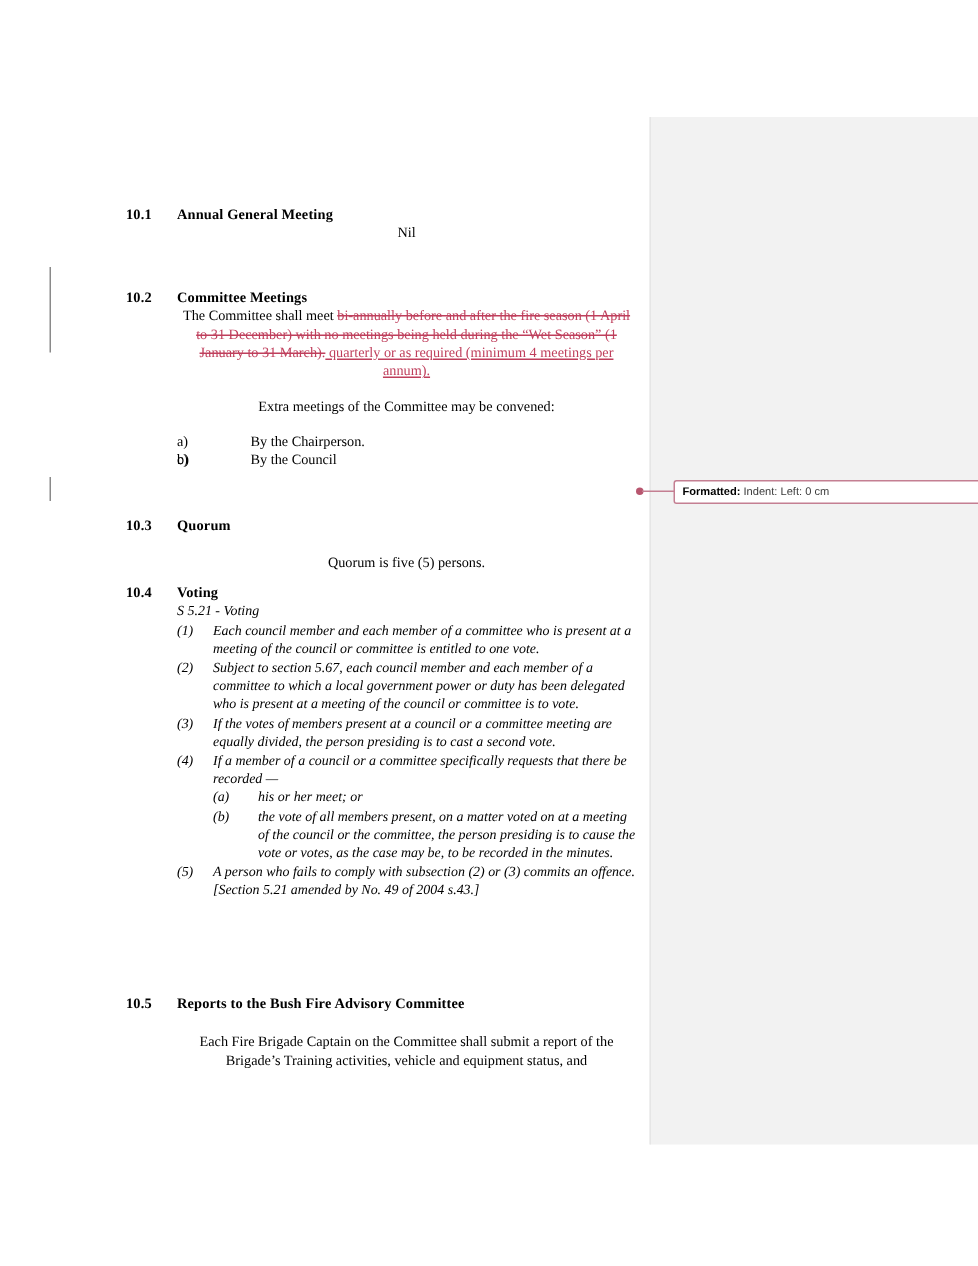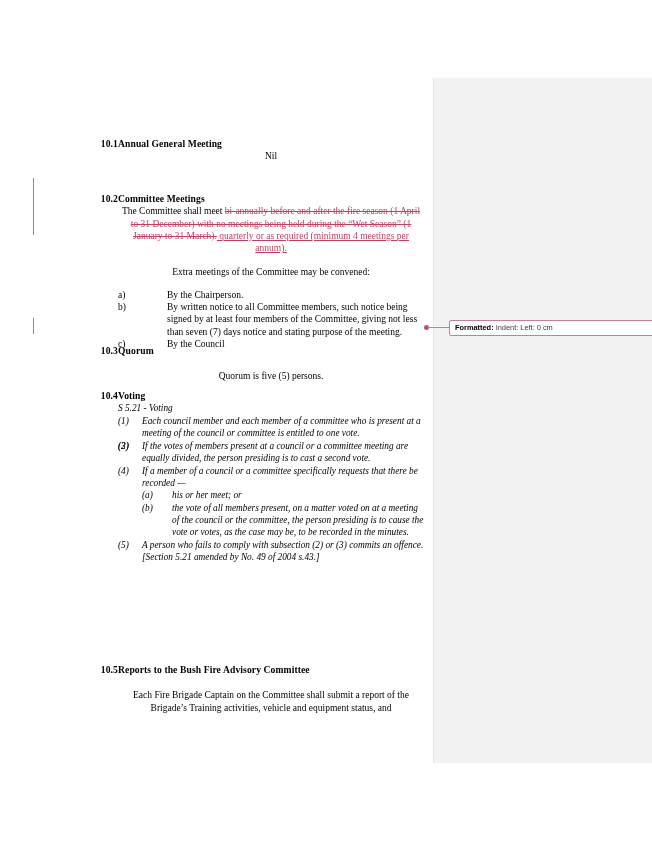--- a/index.html
+++ b/index.html
@@ -60,21 +60,20 @@
 
   .clause-num {
     position: absolute;
     left: 0;
     top: 0;
     width: 34px;
     font-weight: bold;
     font-size: 9.6px;
     line-height: 12.4px;
     letter-spacing: 0.1px;
-    text-align: right;
   }
 
   .clause-content {
     margin-left: 34px;
   }
 
   .clause-title {
     font-weight: bold;
     font-size: 9.6px;
     line-height: 12.4px;
@@ -223,21 +222,20 @@
 
         <div class="para spaced">Extra meetings of the Committee may be convened:</div>
 
         <div class="letter-list">
           <div class="letter-row">
             <span class="lbl">a)</span>
             <span>By the Chairperson.</span>
           </div>
           <div class="letter-row">
             <span class="lbl">b)</span>
-            <span>By written notice to all Committee members, such notice being signed by at least four members of the Committee, giving not less than seven (7) days notice and stating purpose of the meeting.</span>
           </div>
           <div class="letter-row">
             <span class="lbl">c)</span>
             <span>By the Council</span>
           </div>
         </div>
       </div>
     </div>
 
     <div class="clause" style="top:345px;">
@@ -256,20 +254,21 @@
         <div class="statute">
           <div class="stat-line">S 5.21 - Voting</div>
 
           <div class="stat-item">
             <span class="num">(1)</span>
             <span>Each council member and each member of a committee who is present at a meeting of the council or committee is entitled to one vote.</span>
           </div>
 
           <div class="stat-item">
             <span class="num">(2)</span>
+            <span>Subject to section 5.67, each council member and each member of a committee to which a local government power or duty has been delegated who is present at a meeting of the council or committee is to vote.</span>
           </div>
 
           <div class="stat-item">
             <span class="num">(3)</span>
             <span>If the votes of members present at a council or a committee meeting are equally divided, the person presiding is to cast a second vote.</span>
           </div>
 
           <div class="stat-item">
             <span class="num">(4)</span>
             <span>If a member of a council or a committee specifically requests that there be recorded —</span>

